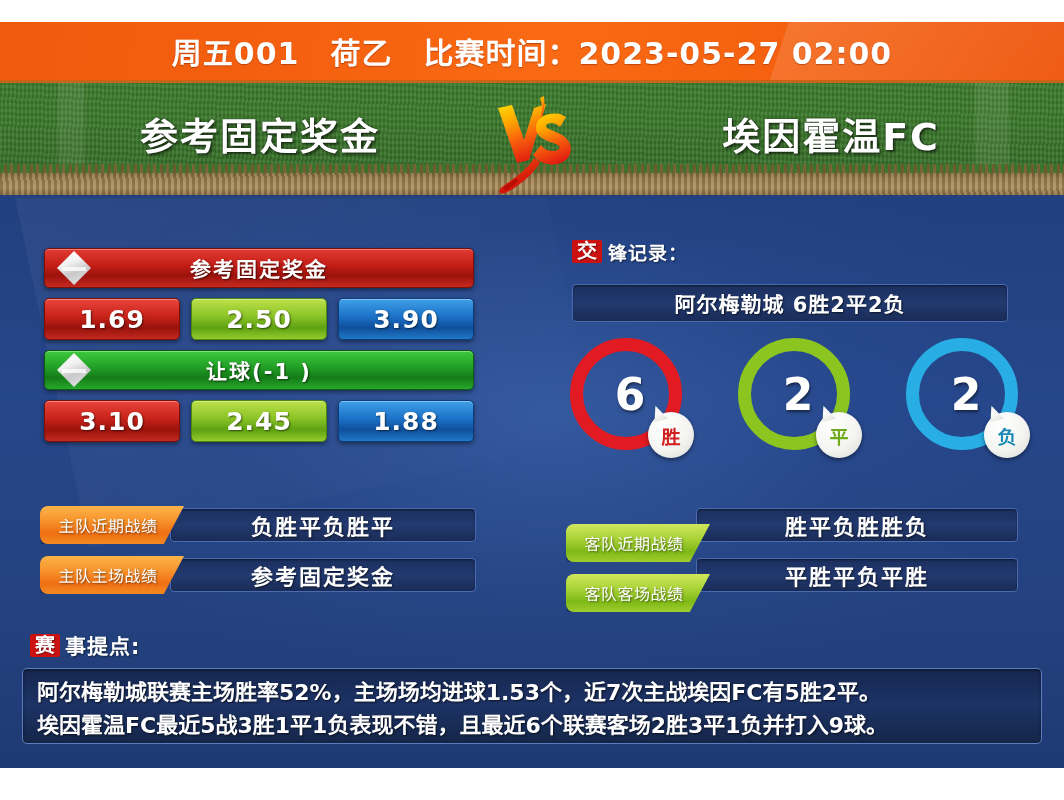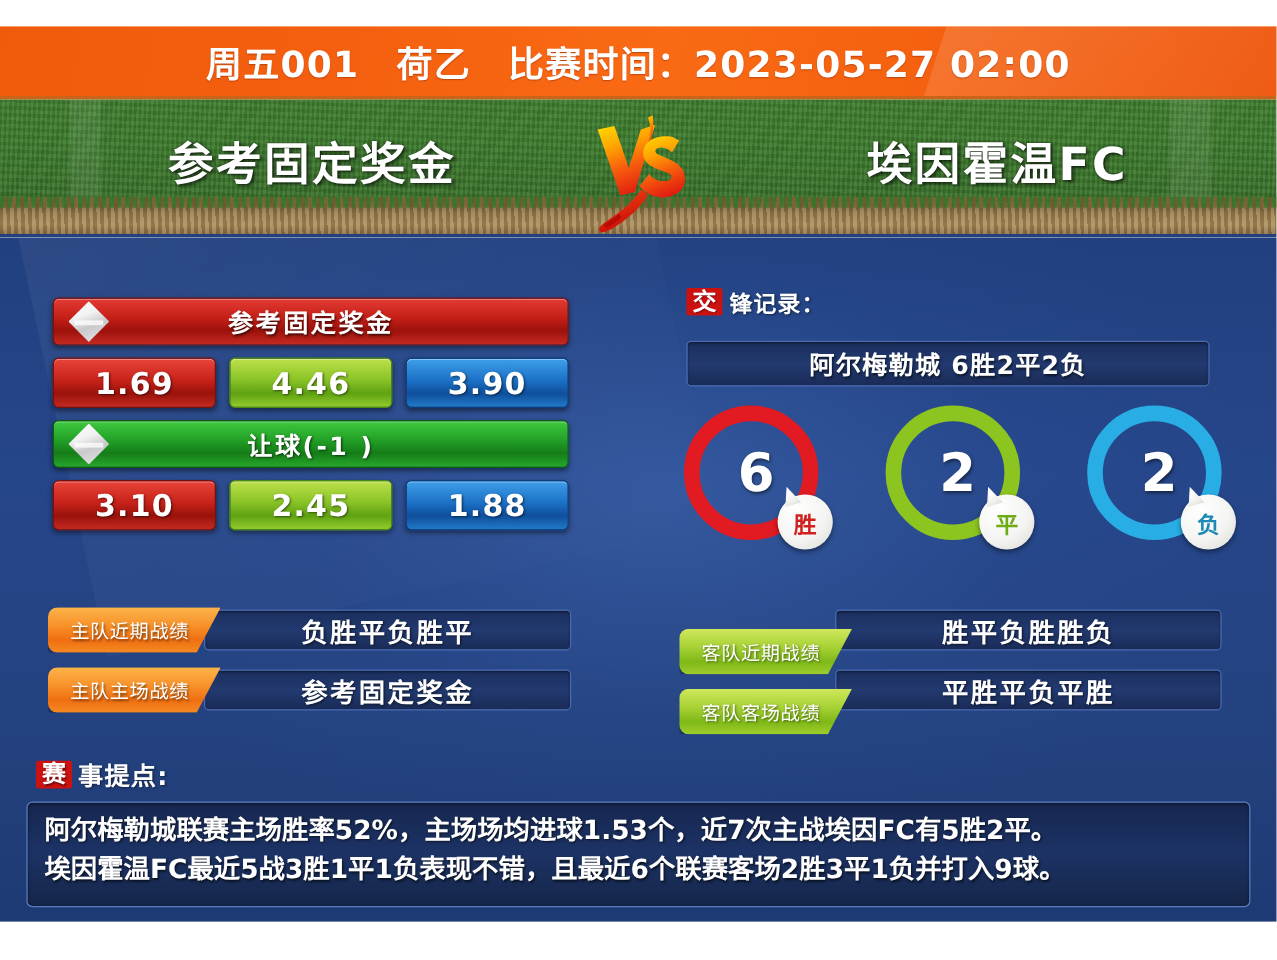--- a/index.html
+++ b/index.html
@@ -405,21 +405,21 @@
     color: #ffffff;
     font-size: 21px;
     font-weight: bold;
     letter-spacing: 1px;
     text-shadow: 1px 1px 2px rgba(0,0,0,0.5);
   }
 
   .tips-box {
     position: absolute;
     left: 22px; top: 470px;
-    width: 1020px; height: 88px;
+    width: 1020px; height: 76px;
     border-radius: 5px;
     background: linear-gradient(180deg, #16274f 0%, #1d3366 48%, #152649 100%);
     border: 1px solid #5a7cc0;
     box-shadow: inset 0 1px 3px rgba(0,0,0,0.55);
     padding: 7px 14px 0 14px;
   }
   .tips-line {
     color: #ffffff;
     font-size: 22px;
     font-weight: bold;
@@ -476,21 +476,21 @@
 
     <div class="odds-block">
 
       <div class="bar-heading red">
         <span class="diamond"></span>
         <span class="label">参考固定奖金</span>
       </div>
 
       <div class="odds-row">
         <div class="odds-cell red">1.69</div>
-        <div class="odds-cell green">4.46</div>
+        <div class="odds-cell green">2.50</div>
         <div class="odds-cell blue">3.90</div>
       </div>
 
       <div class="bar-heading green">
         <span class="diamond"></span>
         <span class="label">让球(-1 )</span>
       </div>
 
       <div class="odds-row">
         <div class="odds-cell red">3.10</div>

